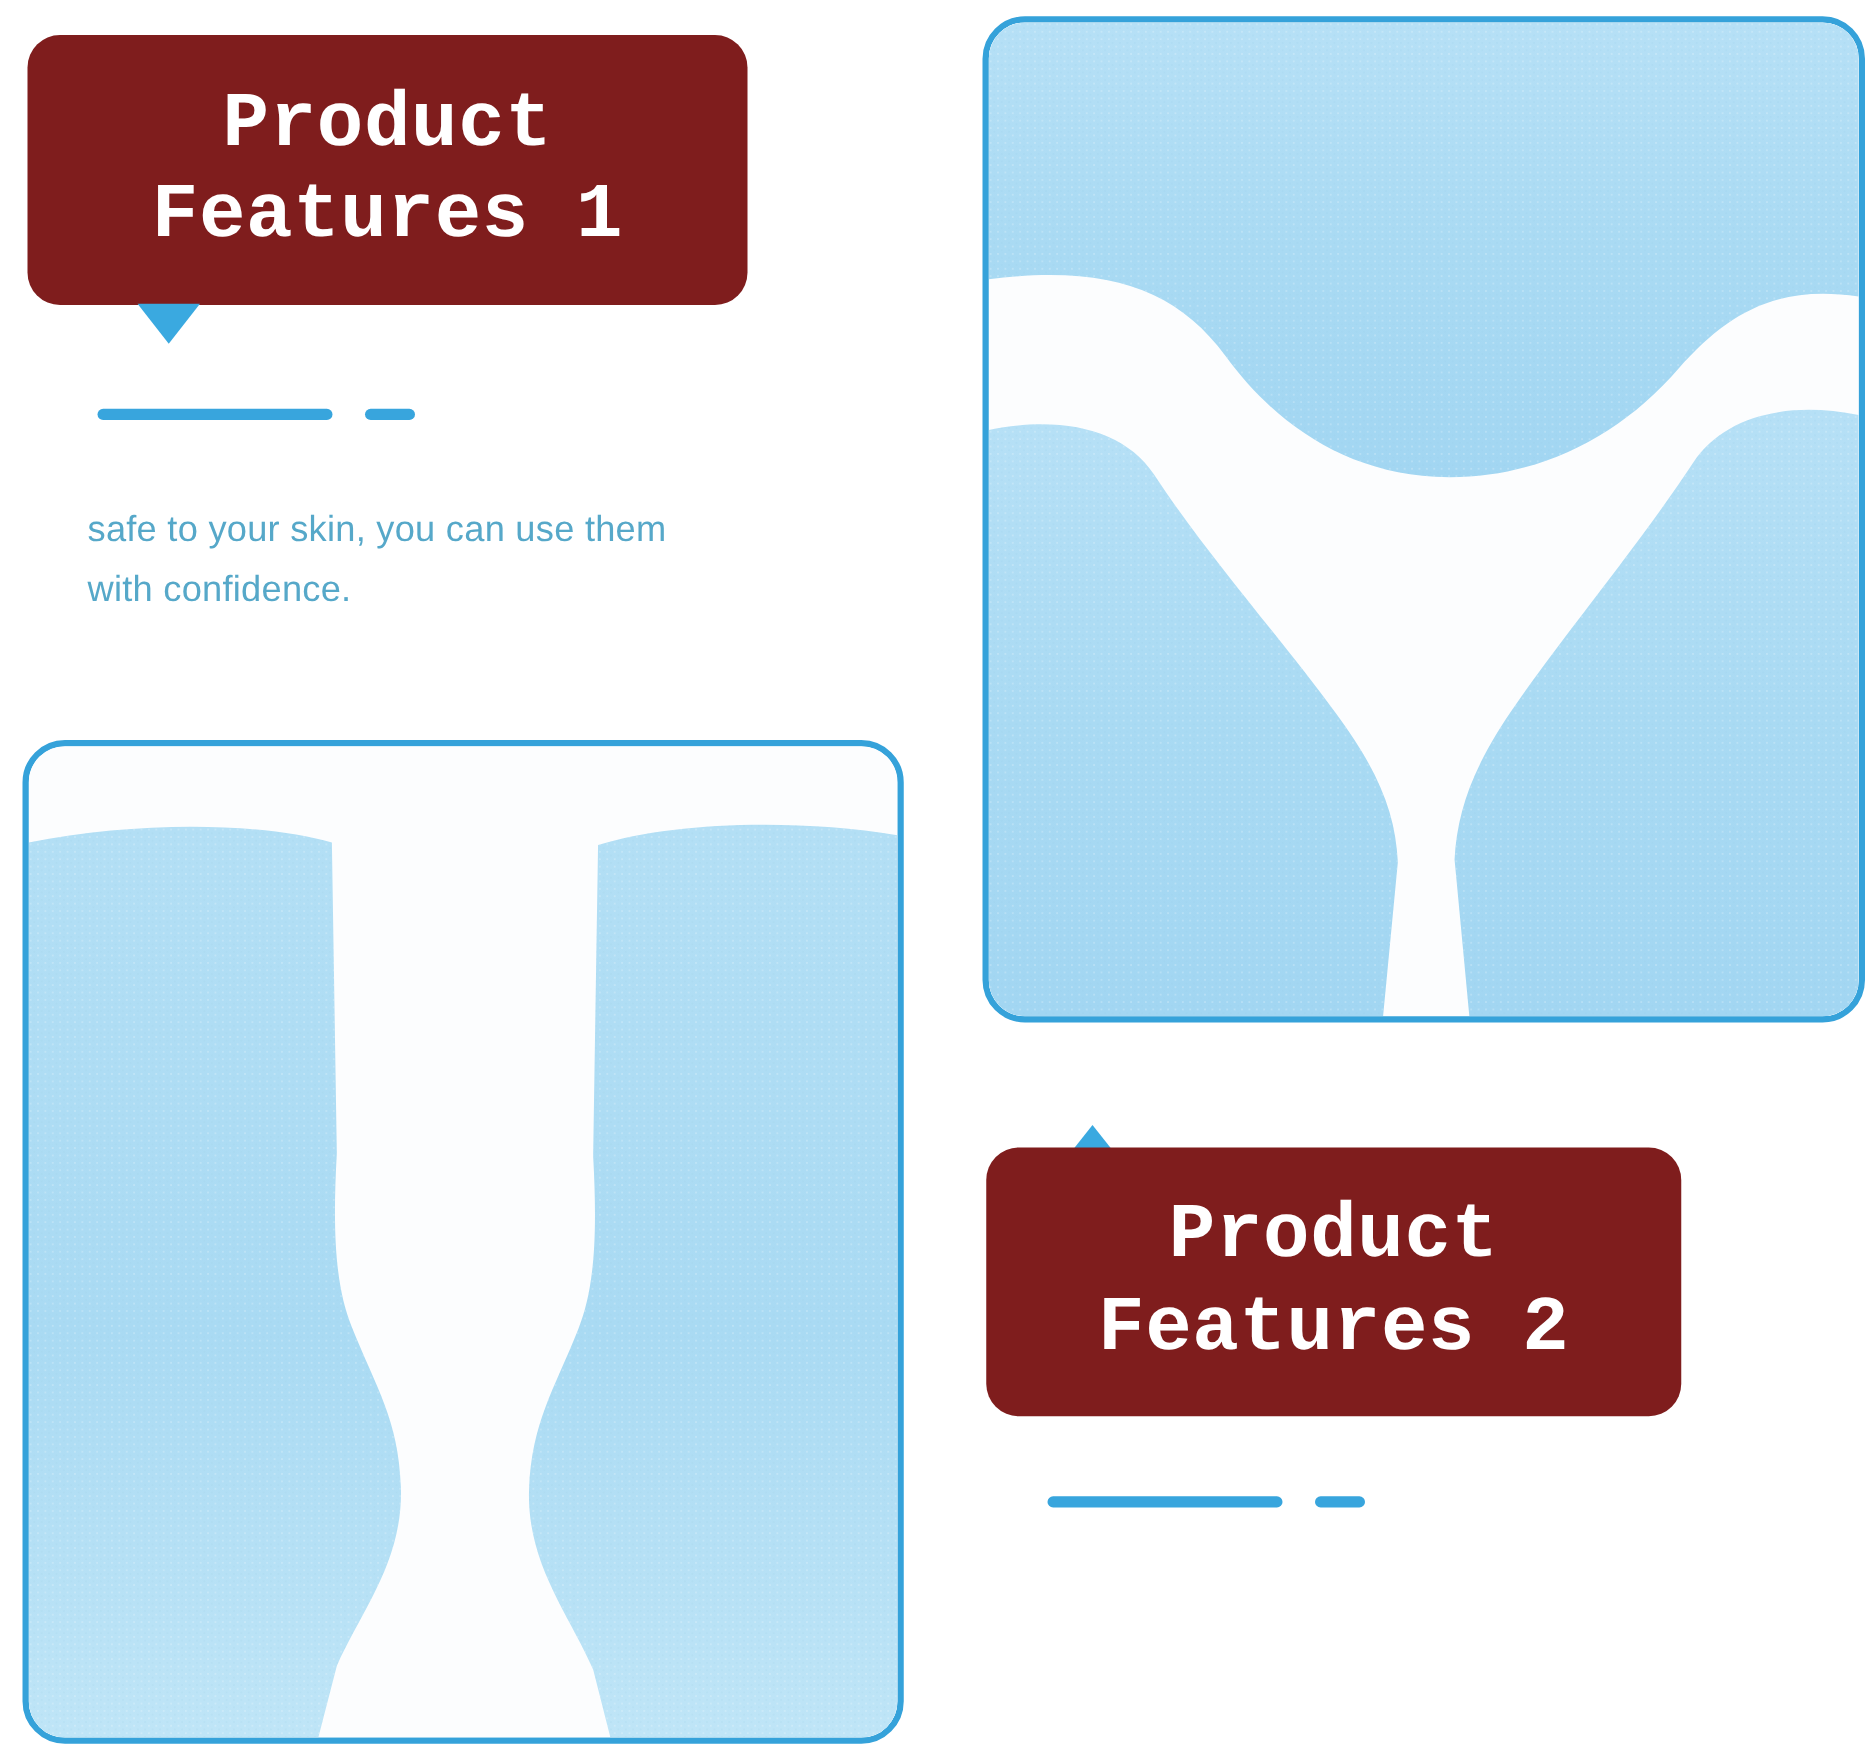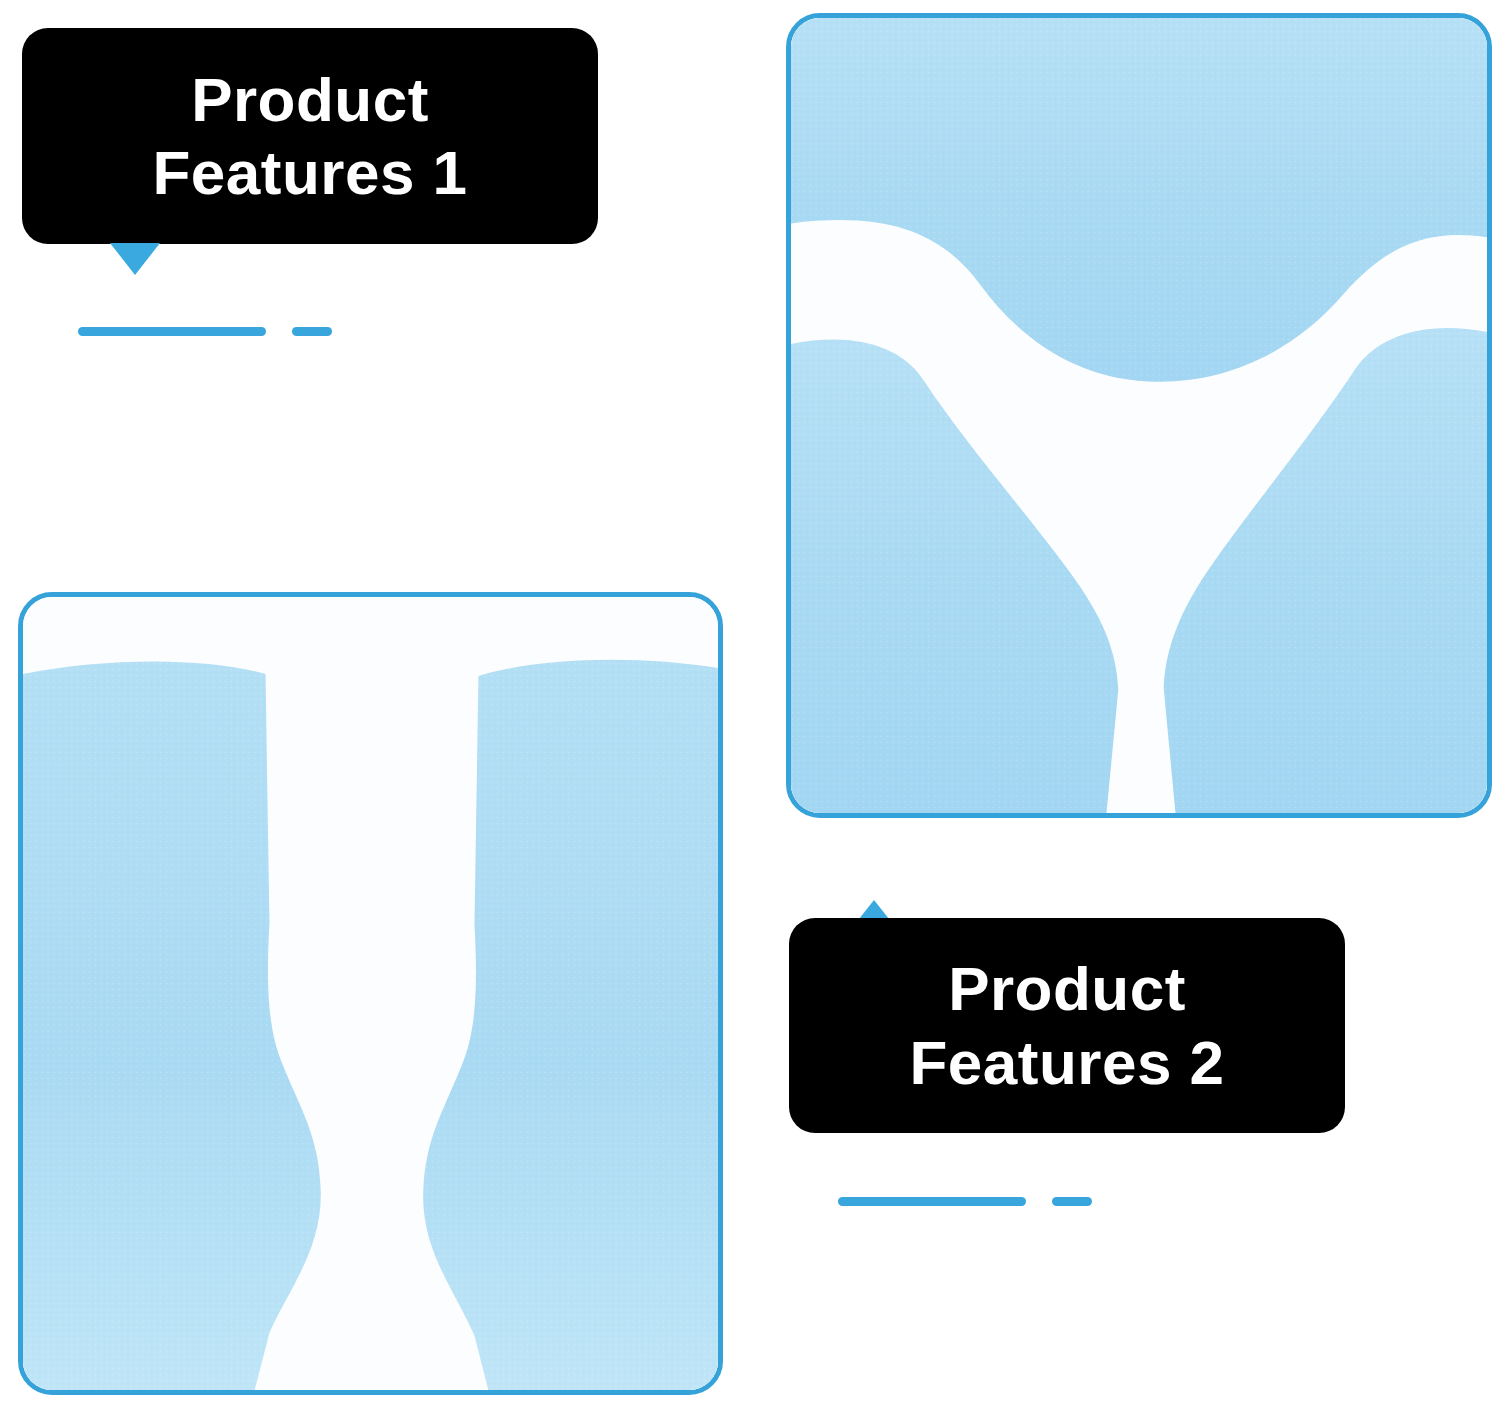--- a/index.html
+++ b/index.html
@@ -15,26 +15,27 @@
   .page {
     position: relative;
     width: 1500px;
     height: 1410px;
     background: #ffffff;
   }
 
   
   .badge {
     position: absolute;
-    background: #000000;
+    background: #7f1d1d;
     border-radius: 26px;
     display: flex;
     align-items: center;
     justify-content: center;
     text-align: center;
+    font-family: Liberation Mono, monospace;
   }
 
   .badge-title {
     color: #ffffff;
     font-size: 62px;
     font-weight: bold;
     line-height: 1.18;
     letter-spacing: 0.5px;
     white-space: pre-line;
   }
@@ -100,20 +101,22 @@
     <div class="badge-title">Product
 Features 1</div>
   </div>
   <div class="tail-down" style="left:110px; top:243px;"></div>
 
   <div class="divider" style="left:78px; top:327px;">
     <span class="dash-long"></span>
     <span class="dash-short"></span>
   </div>
 
+  <div class="caption" style="left:70px; top:400px; width:600px;">safe to your skin, you can use them
+with confidence.</div>
 
   <div class="photo-card" style="left:18px; top:592px; width:705px; height:803px;">
     <svg viewBox="0 0 705 803" preserveAspectRatio="none">
       <defs>
         <linearGradient id="blueBack1" x1="0" y1="0" x2="0" y2="1">
           <stop offset="0%" stop-color="#b3dff5"></stop>
           <stop offset="55%" stop-color="#a9daf3"></stop>
           <stop offset="100%" stop-color="#bfe5f7"></stop>
         </linearGradient>
         <pattern id="tex1" width="6" height="6" patternUnits="userSpaceOnUse">

